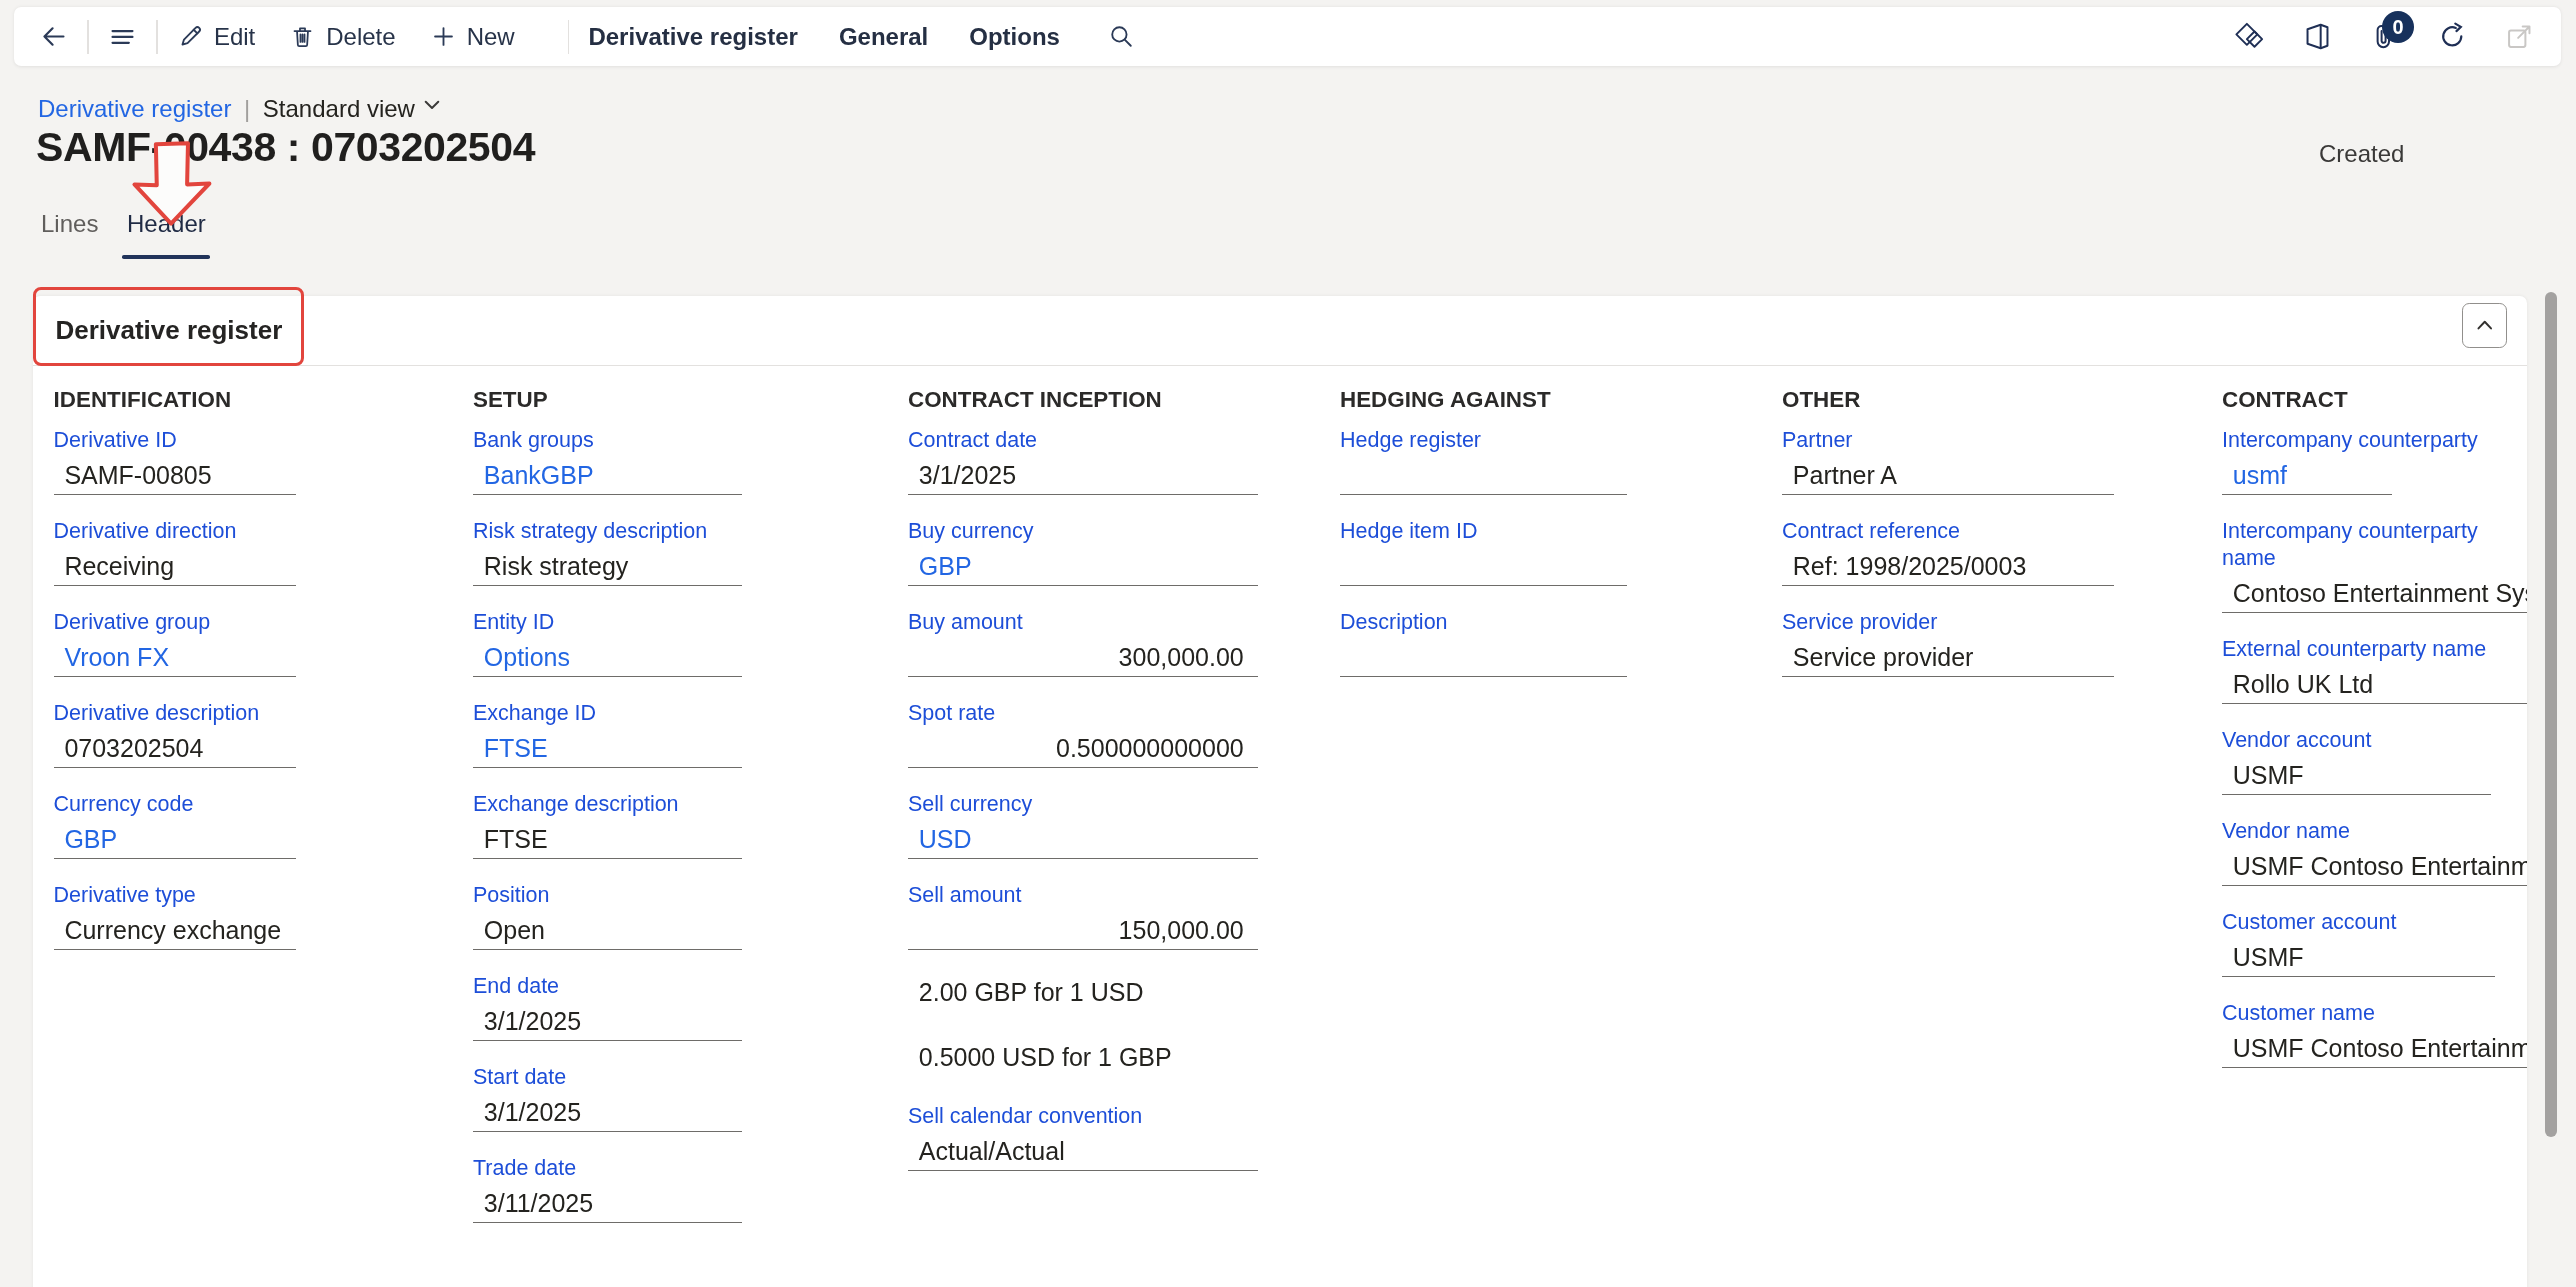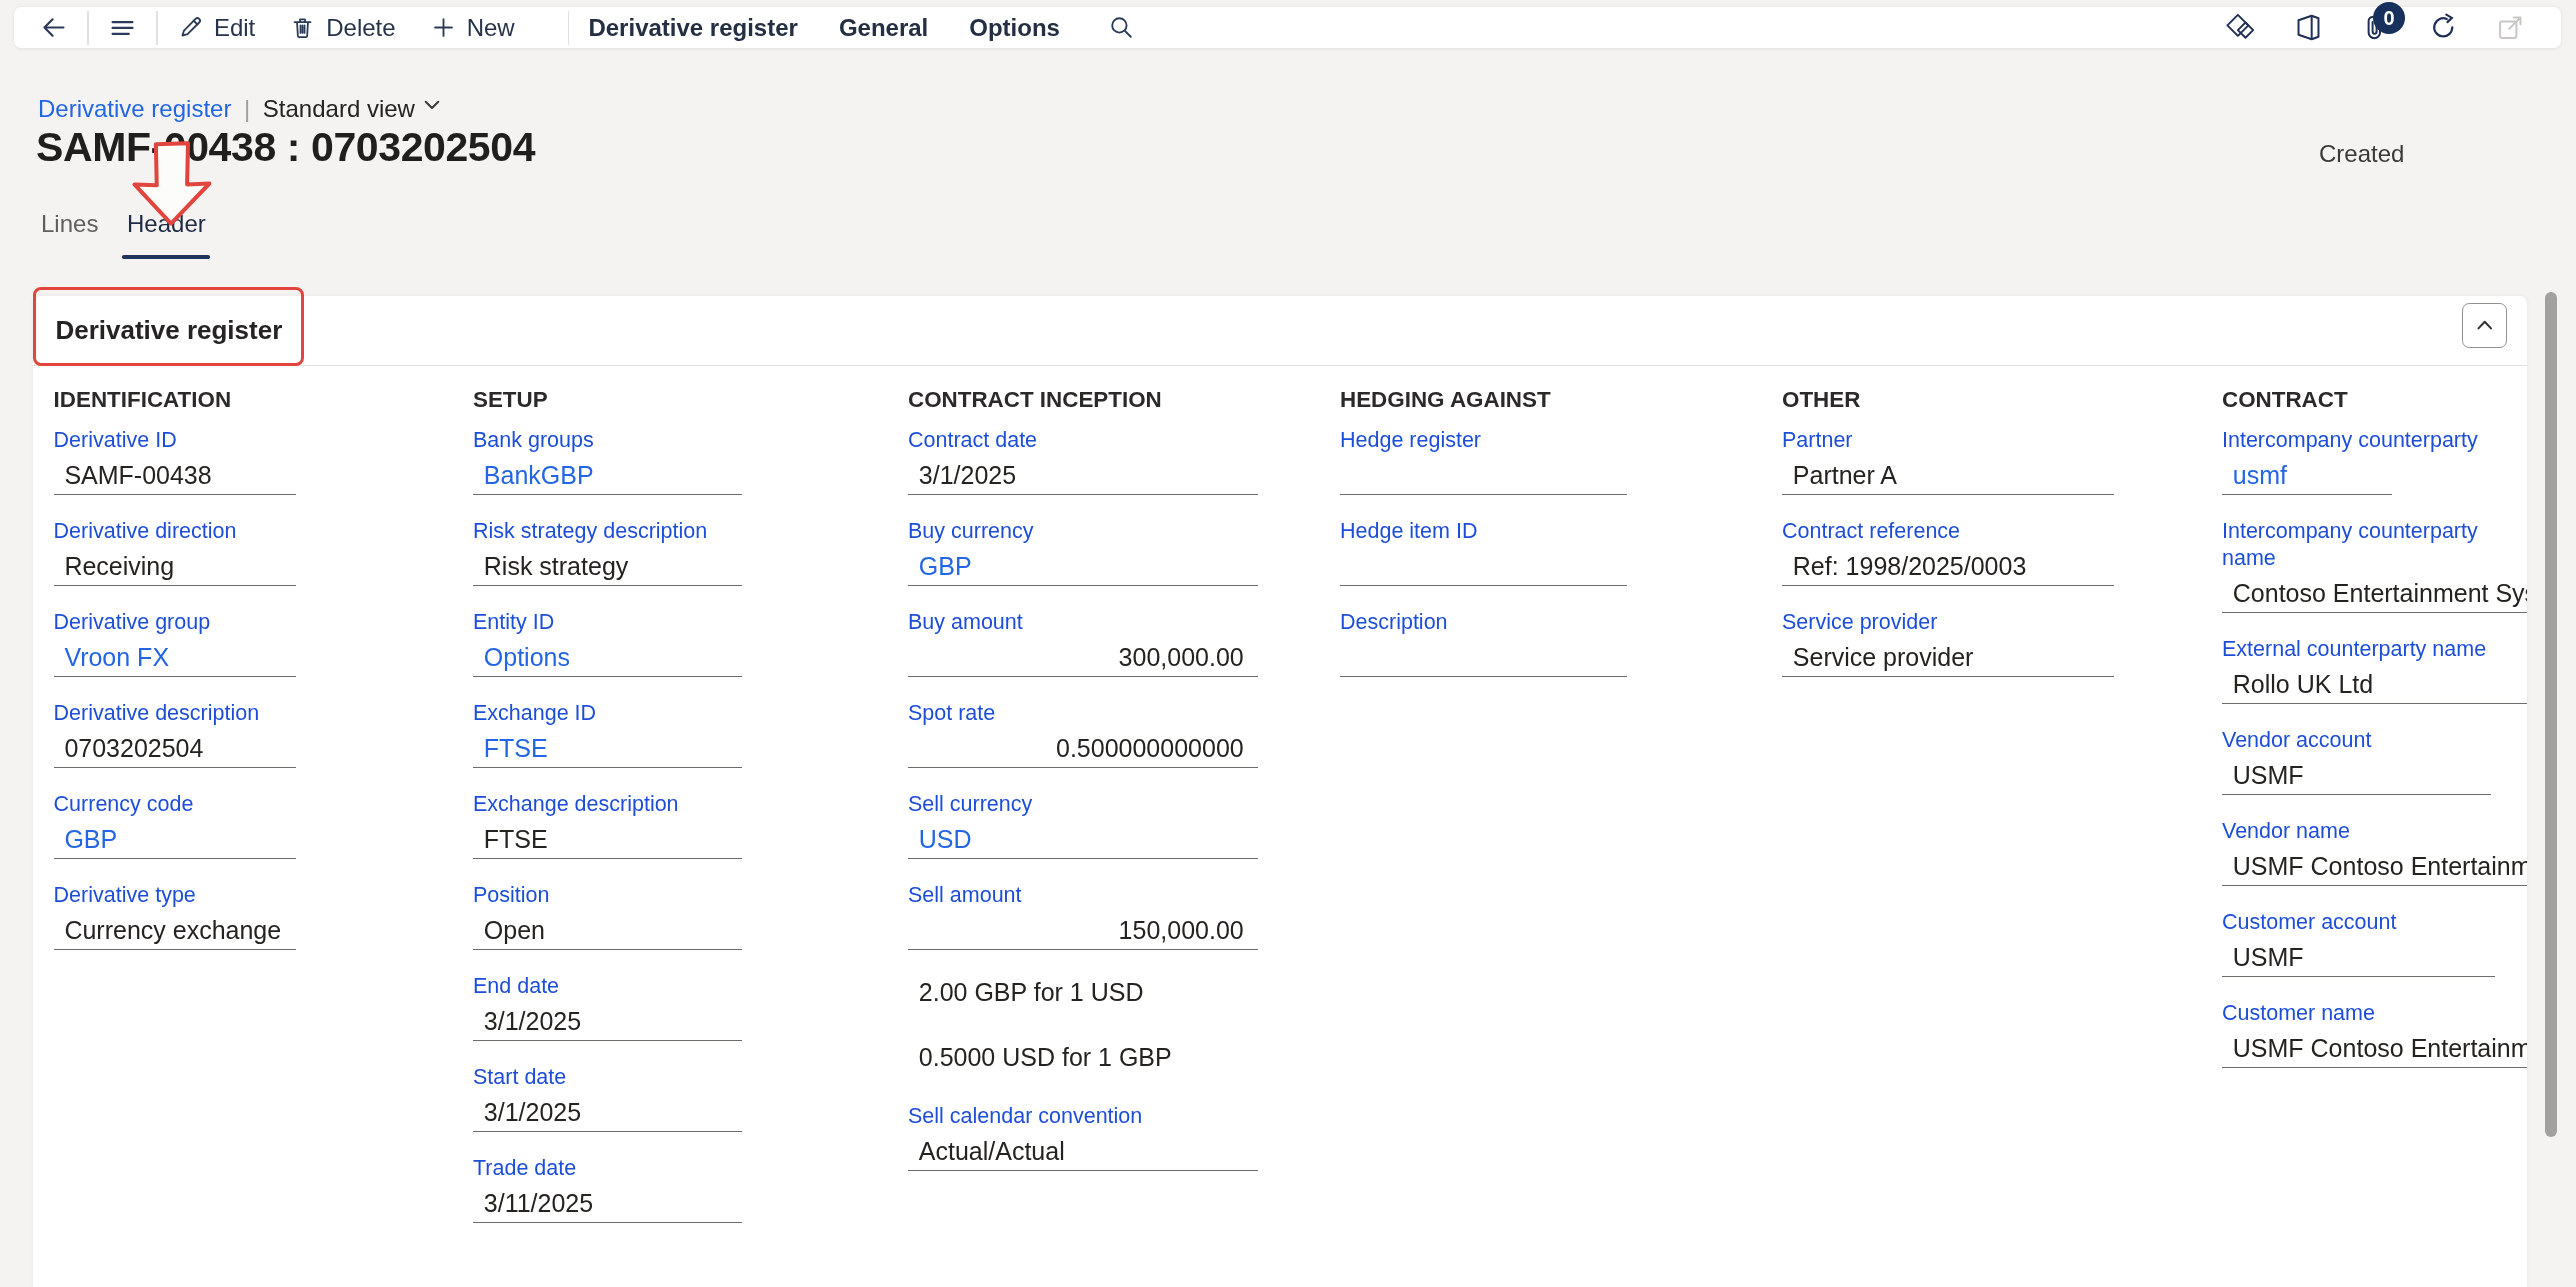--- a/index.html
+++ b/index.html
@@ -7,24 +7,24 @@
   body {
     position:relative; overflow:hidden;
     background:#f4f3f1;
     font-family:"Liberation Sans", sans-serif;
     color:#24231f;
   }
   svg { display:block; }
 
   
   .toolbar {
-    position:absolute; left:14.3px; top:7.2px; width:2547px; height:41px;
+    position:absolute; left:14.3px; top:7.2px; width:2547px; height:59px;
     background:#ffffff; border-radius:7.2px;
     box-shadow:0 0.9px 3.6px rgba(0,0,0,0.08);
-    display:flex; align-items:center; padding:0 36px 0 25px;
+    display:flex; align-items:center; padding:0 27px 0 25px;
   }
   .tb-btn {
     display:flex; align-items:center; gap:10px;
     background:none; border:none; cursor:pointer;
     font-family:inherit; font-size:24px; color:#273349;
   }
   .tb-icon { color:#2b3a57; }
   .tb-sep { width:1.8px; height:34px; background:#e3e1df; margin:0 19px; }
   .tb-action { margin-right:34px; }
   .tb-menu {
@@ -248,21 +248,21 @@
           <path d="M5 15 L12 7.5 L19 15"></path>
         </svg>
     </span>
   </button>
   <div class="card-divider"></div>
   <div id="form-columns">
       <div class="form-col col-0">
         <div class="col-header">IDENTIFICATION</div>
         <div class="field">
           <div class="field-label">Derivative ID</div>
-          <div class="field-value text">SAMF-00438</div>
+          <div class="field-value text">SAMF-00805</div>
         </div>
         <div class="field">
           <div class="field-label">Derivative direction</div>
           <div class="field-value text">Receiving</div>
         </div>
         <div class="field">
           <div class="field-label">Derivative group</div>
           <div class="field-value link">Vroon FX</div>
         </div>
         <div class="field">

